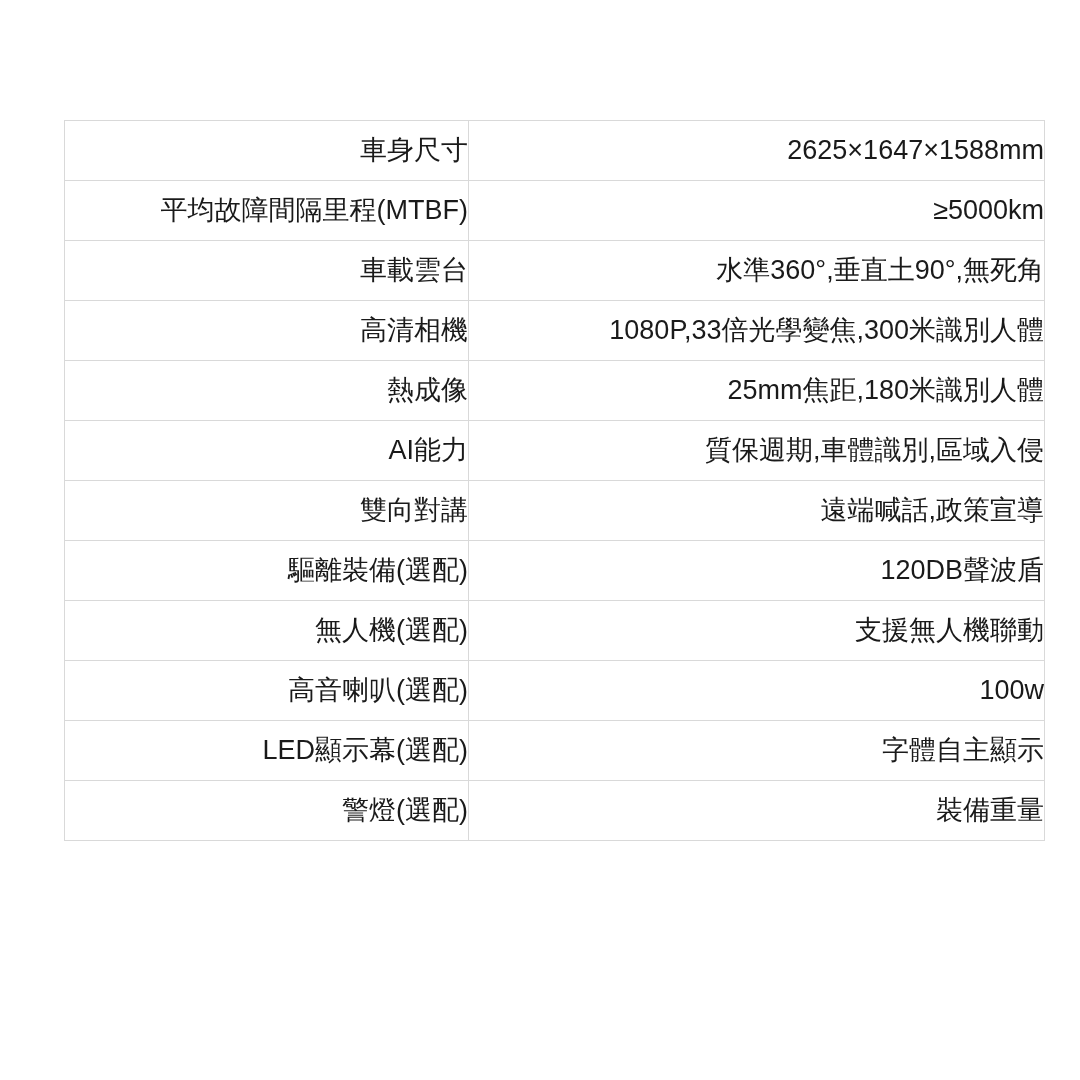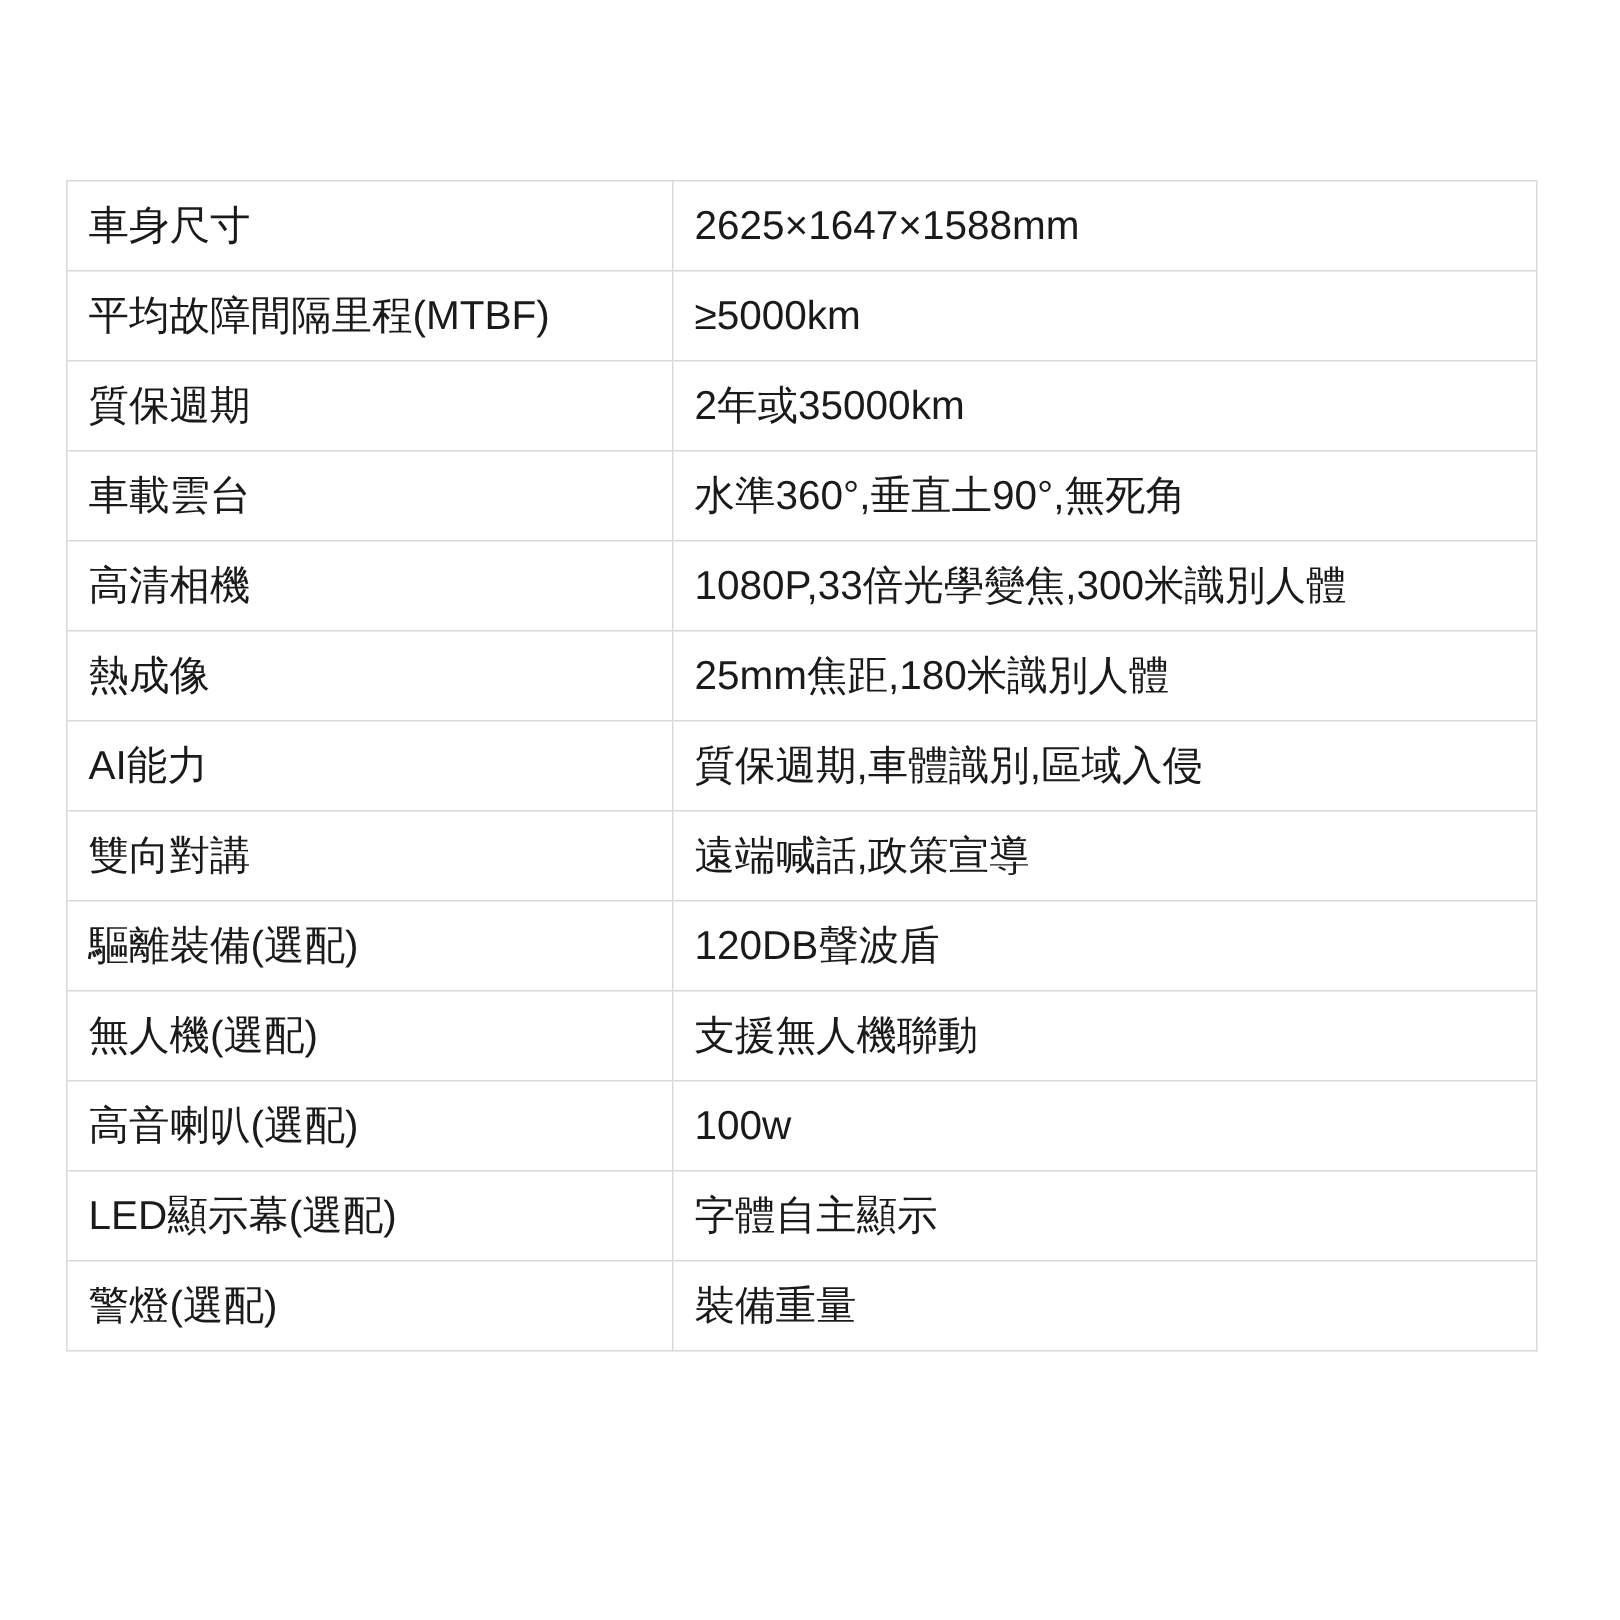--- a/index.html
+++ b/index.html
@@ -15,23 +15,24 @@
     -webkit-font-smoothing: antialiased;
   }
   .page {
     position: relative;
     width: 1080px;
     height: 1080px;
     box-sizing: border-box;
   }
   .spec-table-wrap {
     position: absolute;
-    left: 44px;
+    left: 64px;
     top: 120px;
     width: 980px;
+    text-align: right;
   }
   table.spec-table {
     width: 980px;
     border-collapse: collapse;
     table-layout: fixed;
   }
   table.spec-table col.col-label { width: 404px; }
   table.spec-table col.col-value { width: 576px; }
 
   table.spec-table tr {
@@ -68,24 +69,20 @@
       <tbody>
         <tr>
           <td class="label-cell">車身尺寸</td>
           <td class="value-cell">2625×1647×1588mm</td>
         </tr>
         <tr>
           <td class="label-cell">平均故障間隔里程(MTBF)</td>
           <td class="value-cell">≥5000km</td>
         </tr>
         <tr>
-          <td class="label-cell">質保週期</td>
-          <td class="value-cell">2年或35000km</td>
-        </tr>
-        <tr>
           <td class="label-cell">車載雲台</td>
           <td class="value-cell">水準360°,垂直土90°,無死角</td>
         </tr>
         <tr>
           <td class="label-cell">高清相機</td>
           <td class="value-cell">1080P,33倍光學變焦,300米識別人體</td>
         </tr>
         <tr>
           <td class="label-cell">熱成像</td>
           <td class="value-cell">25mm焦距,180米識別人體</td>

